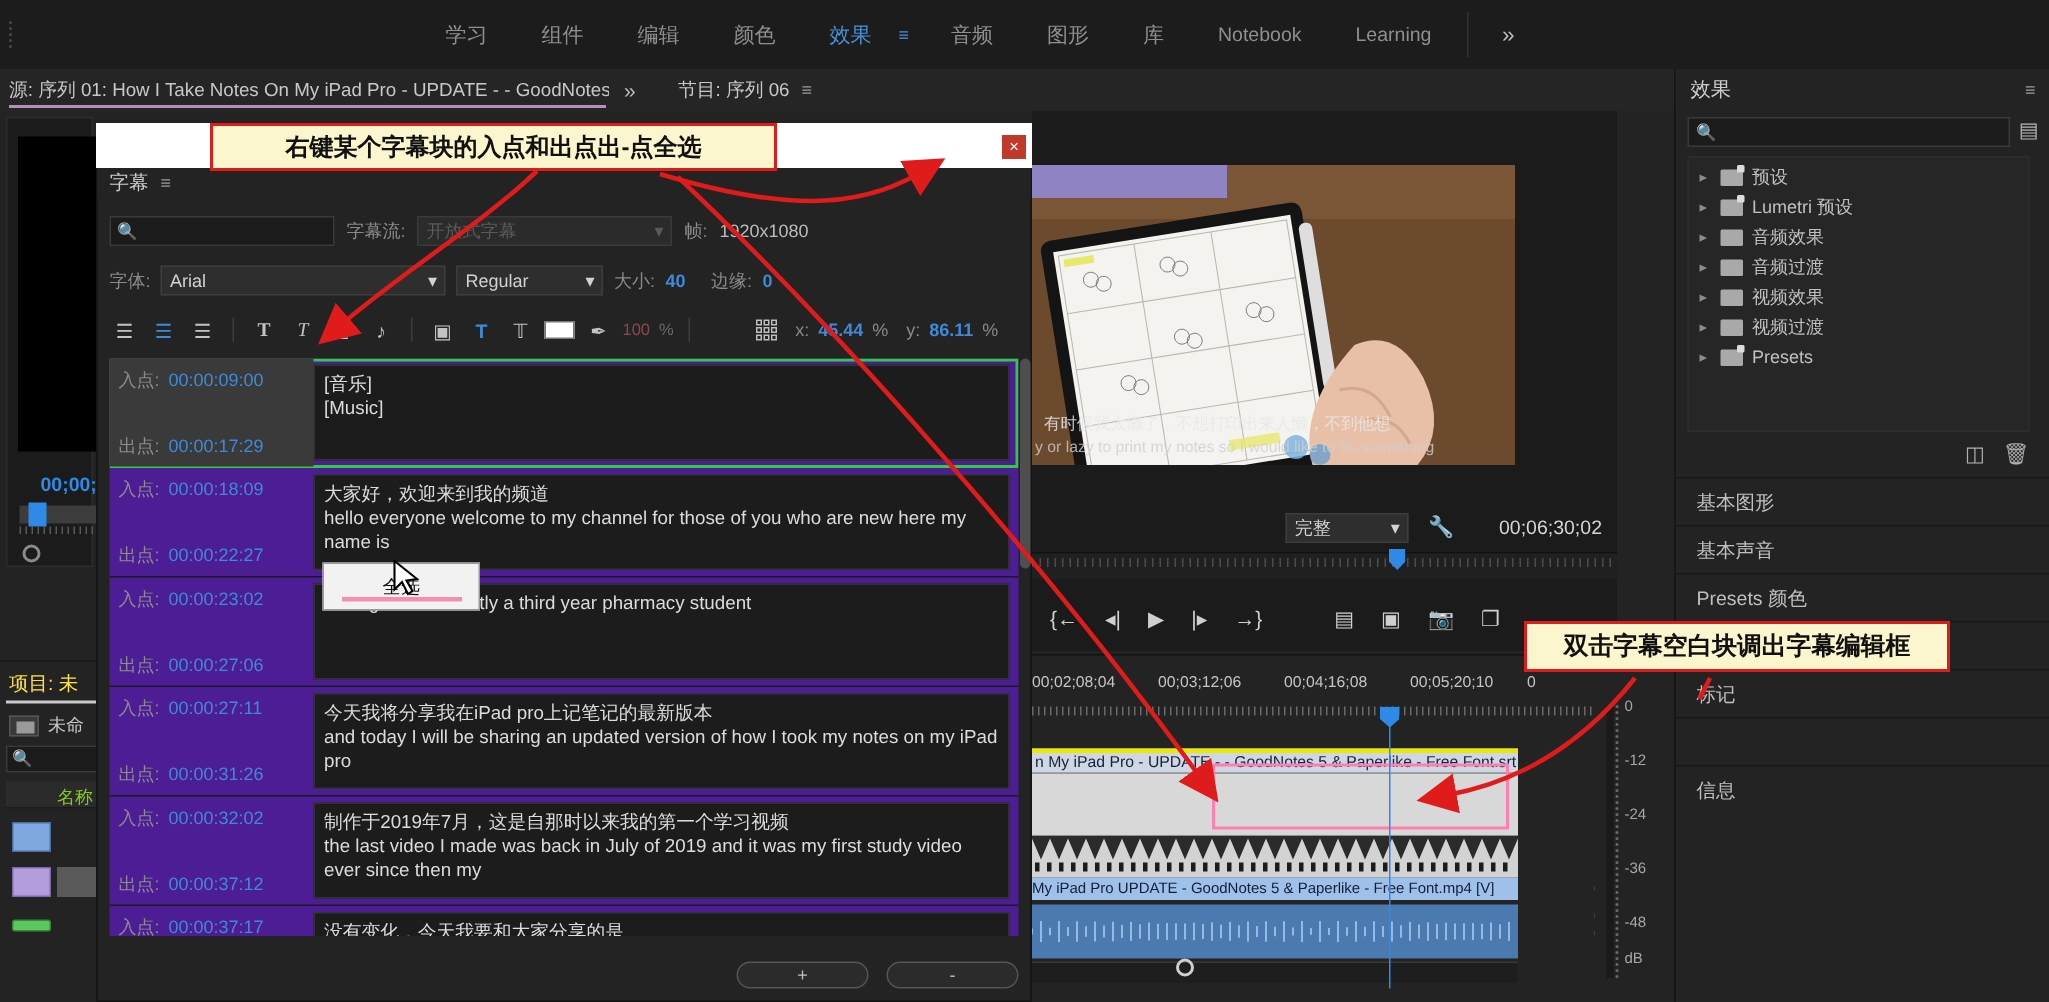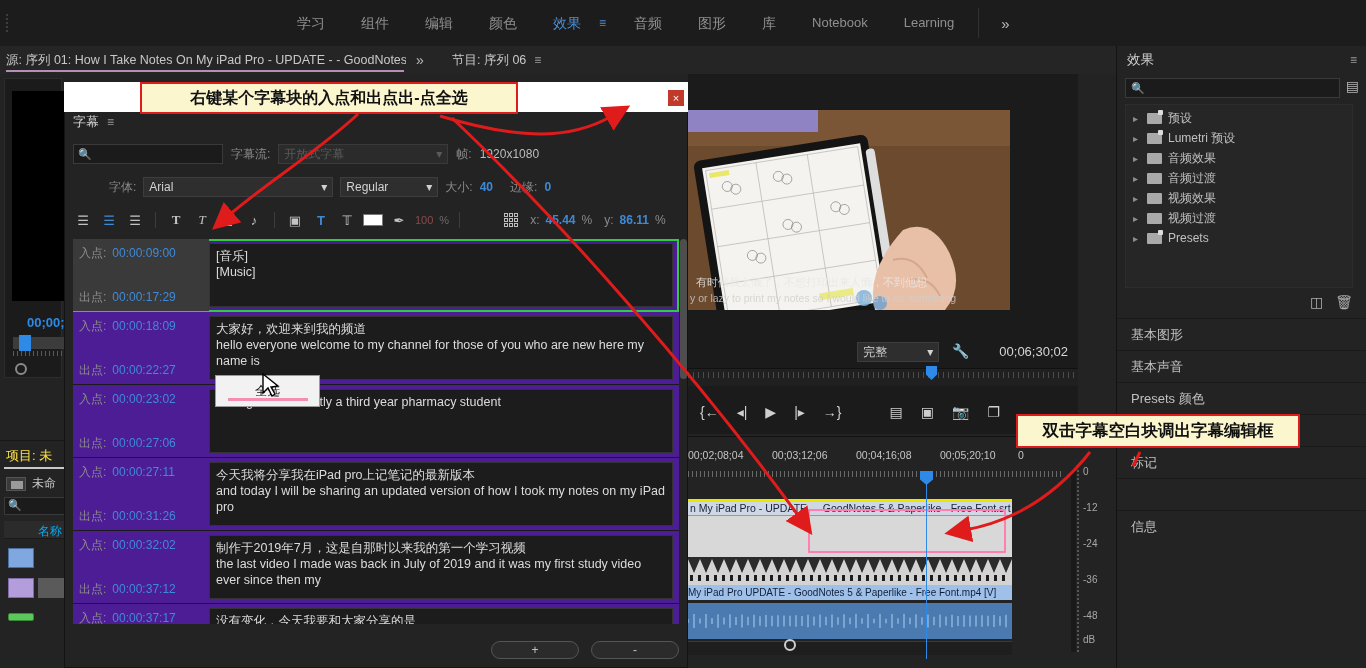--- a/index.html
+++ b/index.html
@@ -50,41 +50,41 @@
               border-top:1px solid #171717;}
   #projtab{ position:absolute; left:6px; top:6px; font-size:13px; color:#fde047; white-space:nowrap;}
   #projtabline{ position:absolute; left:4px; top:26px; width:62px; height:2px; background:#c9c9c9;}
   #projrow1{ position:absolute; left:6px; top:34px; display:flex; align-items:center; gap:6px;}
   .thumbbtn{ width:20px;height:14px;background:#3a3a3a;border:1px solid #555; position:relative;}
   .thumbbtn:after{content:"";position:absolute;left:4px;top:3px;width:12px;height:8px;background:#9a9a9a;}
   #projsearch{ position:absolute; left:4px; top:56px; width:62px; height:18px; background:#1b1b1b;
                border:1px solid #3a3a3a; }
   #projhdr{ position:absolute; left:4px; top:80px; width:62px; height:18px; background:#2b2b2b;
             border-bottom:1px solid #1a1a1a; }
-  #projhdr span{ position:absolute; right:4px; top:2px; font-size:12px; color:#0ea5e9;}
+  #projhdr span{ position:absolute; right:4px; top:2px; font-size:12px; color:#84cc16;}
   .bin{ position:absolute; left:4px; width:62px; height:26px; }
   .binsw{ position:absolute; left:4px; top:3px; width:26px; height:20px;}
   #binrow3sw{ height:8px; top:8px; border-radius:2px;}
 
   
   #capwin{ position:absolute; left:64px; top:110px; width:624px; height:558px;
            background:#232323; border:1px solid #131313;}
   #capwin .panelhdr{ height:22px; display:flex;align-items:center;padding-left:8px; background:#232323;}
   #capwin .panelhdr .t{ font-size:13px;color:#cfcfcf;}
   #cap-searchrow{ position:absolute; left:8px; top:32px; width:606px; height:22px;
                   display:flex; align-items:center; gap:8px;}
   #cap-search{ width:150px;height:20px;background:#1b1b1b;border:1px solid #3a3a3a;
                display:flex;align-items:center;padding-left:4px;}
   #cap-search .mag{color:#3f8ad8;font-size:11px;}
   .lbl{ color:#8a8a8a; font-size:12px; white-space:nowrap;}
   #capstream-sel{ width:170px;height:20px;background:#2b2b2b;border:1px solid #3a3a3a;
                   display:flex;align-items:center;justify-content:space-between;padding:0 5px;
                   color:#5a5a5a;font-size:12px;}
   #fontrow{ position:absolute; left:8px; top:64px; width:606px; height:24px;
-            display:flex; align-items:center; gap:7px;margin-left:36px;}
+            display:flex; align-items:center; gap:7px;}
   .selbox{ height:20px;background:#2e2e2e;border:1px solid #3d3d3d; display:flex;align-items:center;
            justify-content:space-between;padding:0 5px; color:#d2d2d2;font-size:12px;}
   .numval{ color:#3f8ad8; font-size:12px; font-weight:bold;}
   #toolrow{ position:absolute; left:8px; top:96px; width:606px; height:26px;
             display:flex; align-items:center; gap:6px;}
   .ticon{ width:20px;height:20px;display:flex;align-items:center;justify-content:center;
           color:#c3c3c3;font-size:13px;}
   .ticon.blue{color:#3f8ad8;}
   .vsep{ width:1px;height:16px;background:#3c3c3c;margin:0 4px;}
   .swatch{ width:20px;height:12px;background:#fff;border:1px solid #777;}

